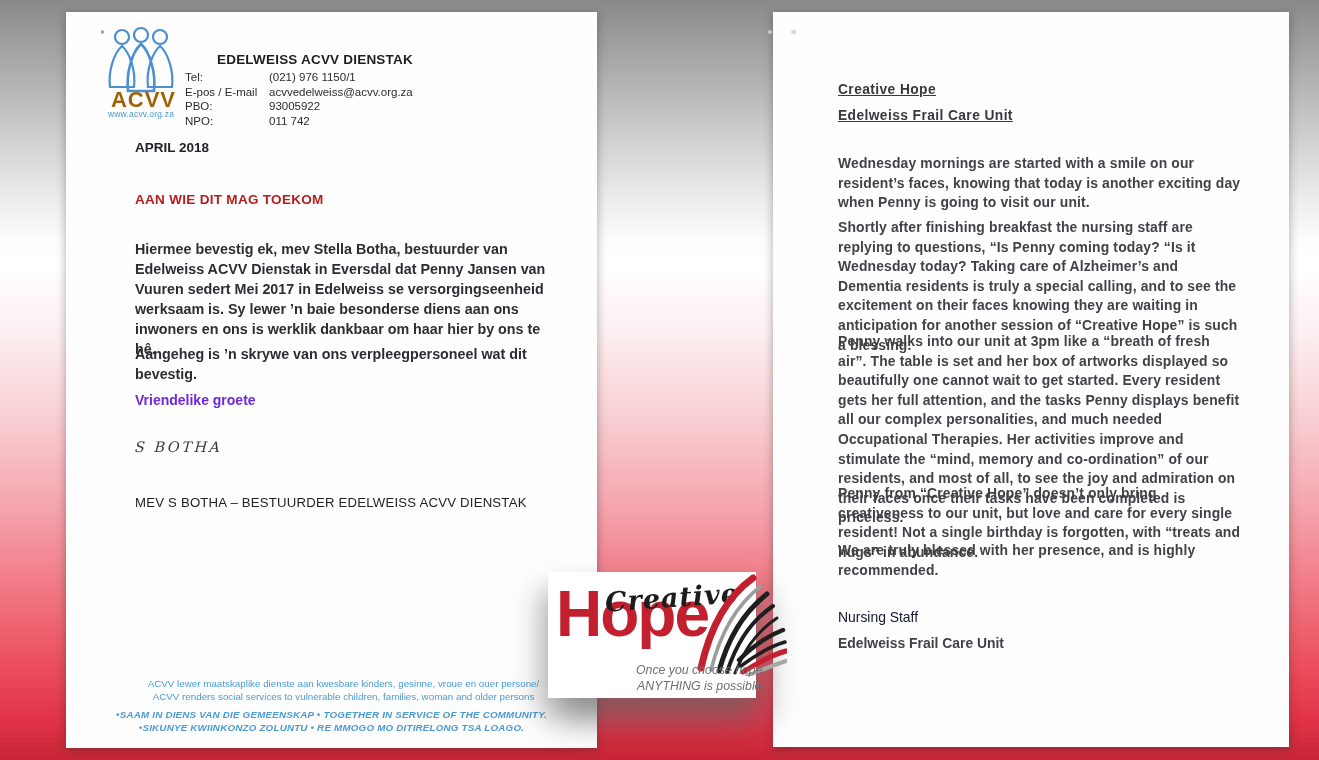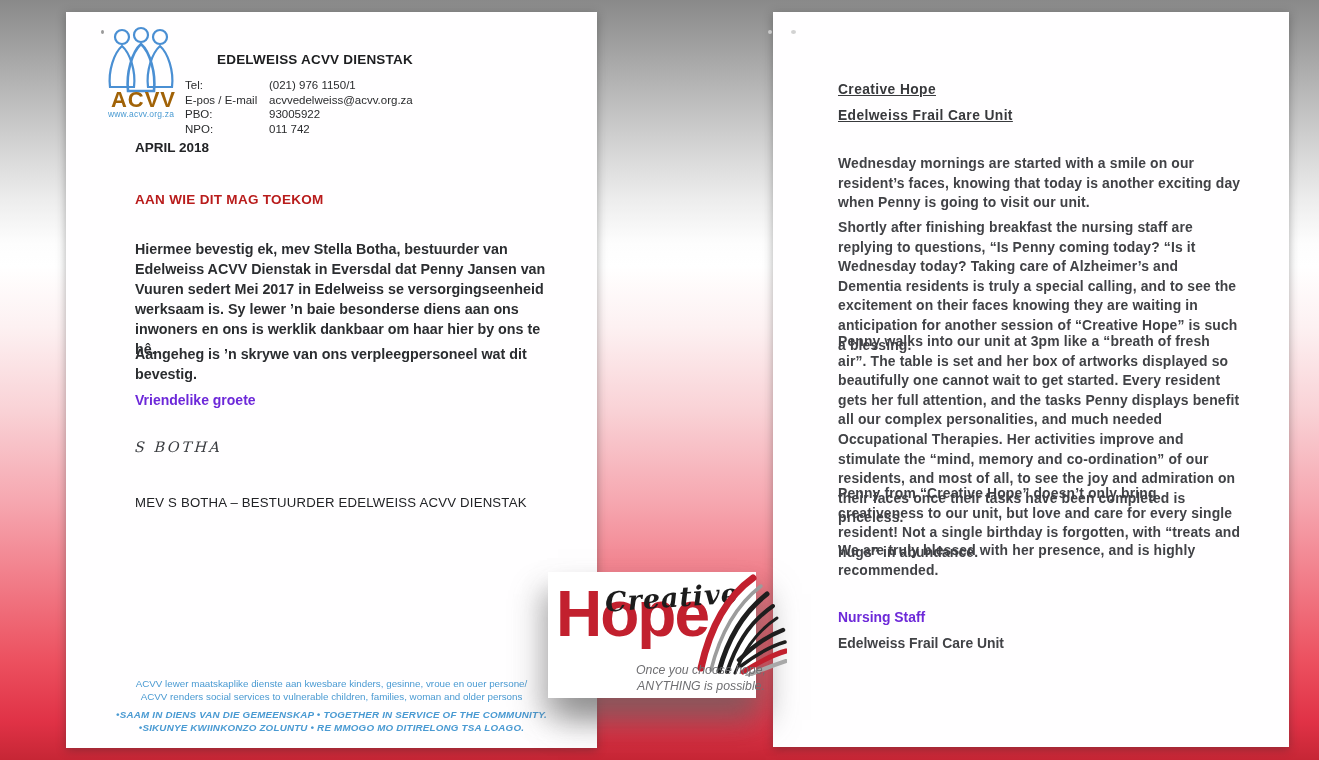--- a/index.html
+++ b/index.html
@@ -13,45 +13,45 @@
   .page-left{left:66px;top:12px;width:531px;height:736px;}
   .page-right{left:741px;top:12px;width:516px;height:735px;margin-left:32px;}
 
   
   .acvv-logo{position:absolute;left:29px;top:13px;width:92px;height:96px;}
   .acvv-word{position:absolute;left:11px;top:62px;width:70px;text-align:right;
     color:#a16207;font-weight:700;font-size:22px;letter-spacing:1px;}
   .acvv-site{position:absolute;left:0px;top:84px;width:92px;text-align:center;
     color:#4a9ad2;font-size:8.5px;letter-spacing:.2px;}
   .org-title{position:absolute;left:119px;top:40px;font-size:13.5px;font-weight:700;color:#1d1e20;letter-spacing:.2px;padding-left:32px;}
-  .contact{position:absolute;left:119px;top:58px;font-size:11.5px;color:#2a2b2d;margin-top:8px;}
+  .contact{position:absolute;left:119px;top:58px;font-size:11.5px;color:#2a2b2d;}
   .contact .row{display:flex;height:14.6px;line-height:14.6px;}
   .contact .lbl{width:84px;}
   .l-date{position:absolute;left:69px;top:128px;font-size:13.5px;font-weight:700;color:#222326;}
   .l-salut{position:absolute;left:69px;top:180px;font-size:13.5px;font-weight:700;color:#b91c1c;letter-spacing:.3px;}
   .l-body{position:absolute;left:69px;width:414px;font-size:14.3px;font-weight:700;
     color:#2b2d30;line-height:20px;}
   .l-p1{top:227px;}
   .l-p2{top:332px;}
   .l-close{position:absolute;left:69px;top:380px;font-size:14px;font-weight:700;color:#6d28d9;}
   .l-sig{position:absolute;left:69px;top:427px;font-size:14.5px;color:#3a3c40;
     font-family:"DejaVu Serif",serif;font-style:italic;letter-spacing:2.5px;transform:skewX(-4deg);}
   .l-signatory{position:absolute;left:69px;top:483px;font-size:13.2px;font-weight:400;color:#222326;letter-spacing:.2px;}
   .l-footer{position:absolute;left:0;width:531px;text-align:center;color:#4a9ad2;}
-  .l-f12{top:666px;font-size:9.8px;line-height:12.6px;}
+  .l-f12{top:666px;font-size:9.8px;line-height:12.6px;padding-left:12px;}
   .l-f34{top:697px;font-size:9.8px;line-height:12.8px;font-style:italic;font-weight:600;letter-spacing:.2px;}
 
   
   .r-title{position:absolute;left:65px;font-size:13.8px;font-weight:700;color:#38393c;
     text-decoration:underline;letter-spacing:.4px;}
   .r-t1{top:70px;} .r-t2{top:96px;}
   .r-body{position:absolute;left:65px;width:404px;font-size:13.9px;font-weight:700;
     color:#414246;line-height:19.6px;letter-spacing:.15px;}
   .r-p1{top:142px;} .r-p2{top:206px;} .r-p3{top:320px;} .r-p4{top:472px;} .r-p5{top:529px;}
-  .r-sign1{position:absolute;left:65px;top:597px;font-size:13.9px;font-weight:700;color:#6d28d9;}
+  .r-sign1{position:absolute;left:65px;top:597px;font-size:13.9px;font-weight:400;color:#0f172a;}
   .r-sign2{position:absolute;left:65px;top:623px;font-size:13.9px;font-weight:700;color:#414246;}
 
   
   .hope-card{position:absolute;left:548px;top:572px;width:208px;height:126px;background:#fff;
     z-index:5;box-shadow:10px 22px 30px rgba(95,95,95,.55), -10px 18px 26px rgba(110,110,110,.35);}
   .hope-script{position:absolute;left:57px;top:10px;font-family:"DejaVu Serif",serif;
     font-style:italic;font-weight:700;font-size:27px;color:#1c1c1c;transform:rotate(-4deg);letter-spacing:1px;}
   .hope-word{position:absolute;left:8px;top:10px;font-size:64px;font-weight:800;
     color:#c2202e;letter-spacing:-2px;line-height:64px;}
   .hope-fan{position:absolute;left:147px;top:2px;width:92px;height:102px;}

